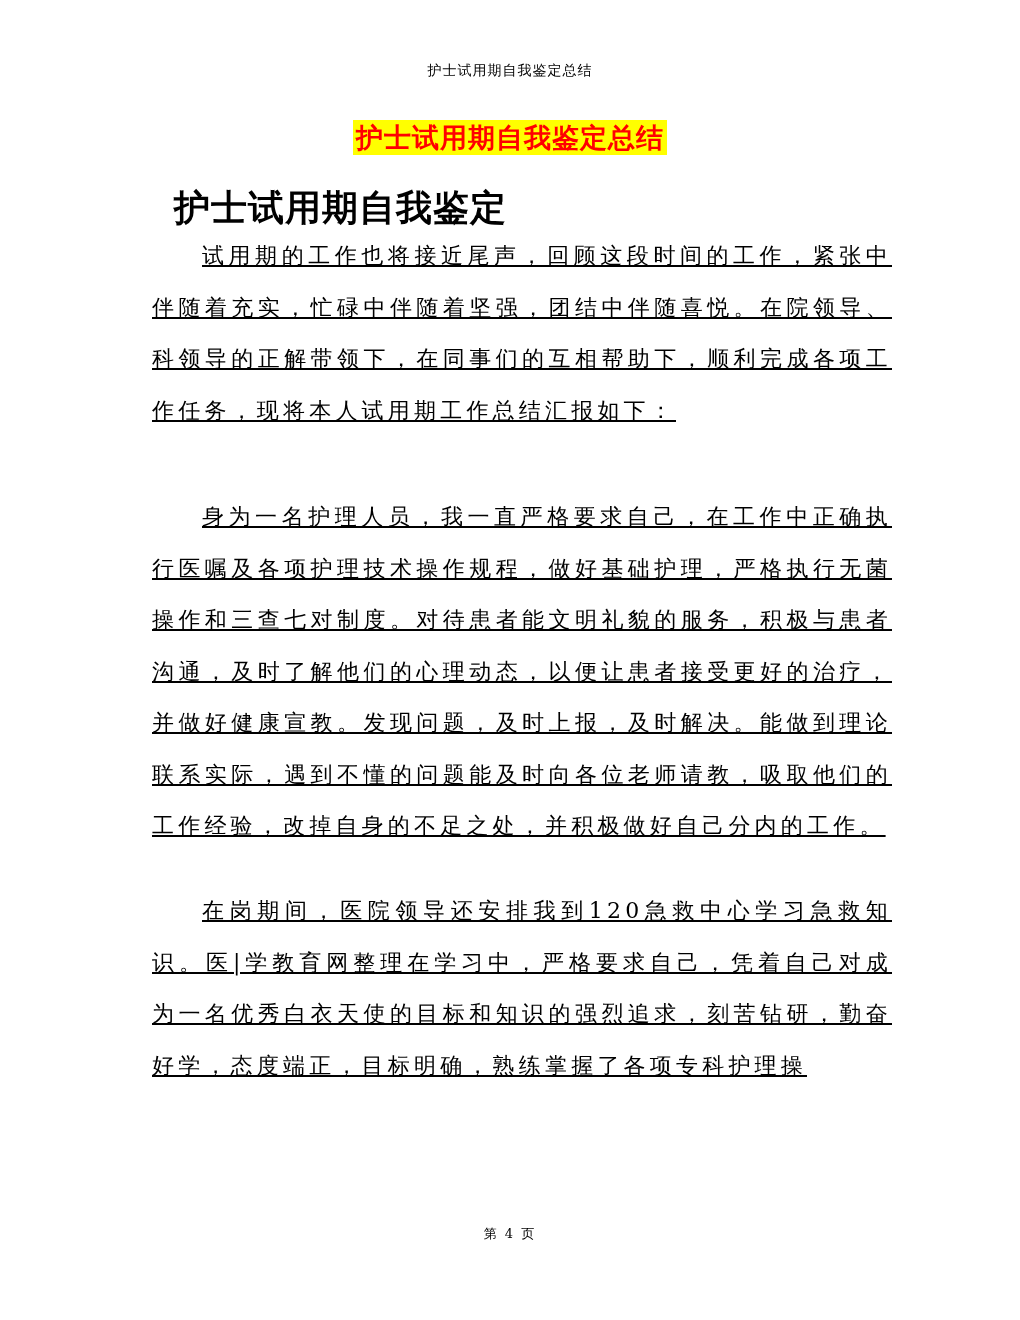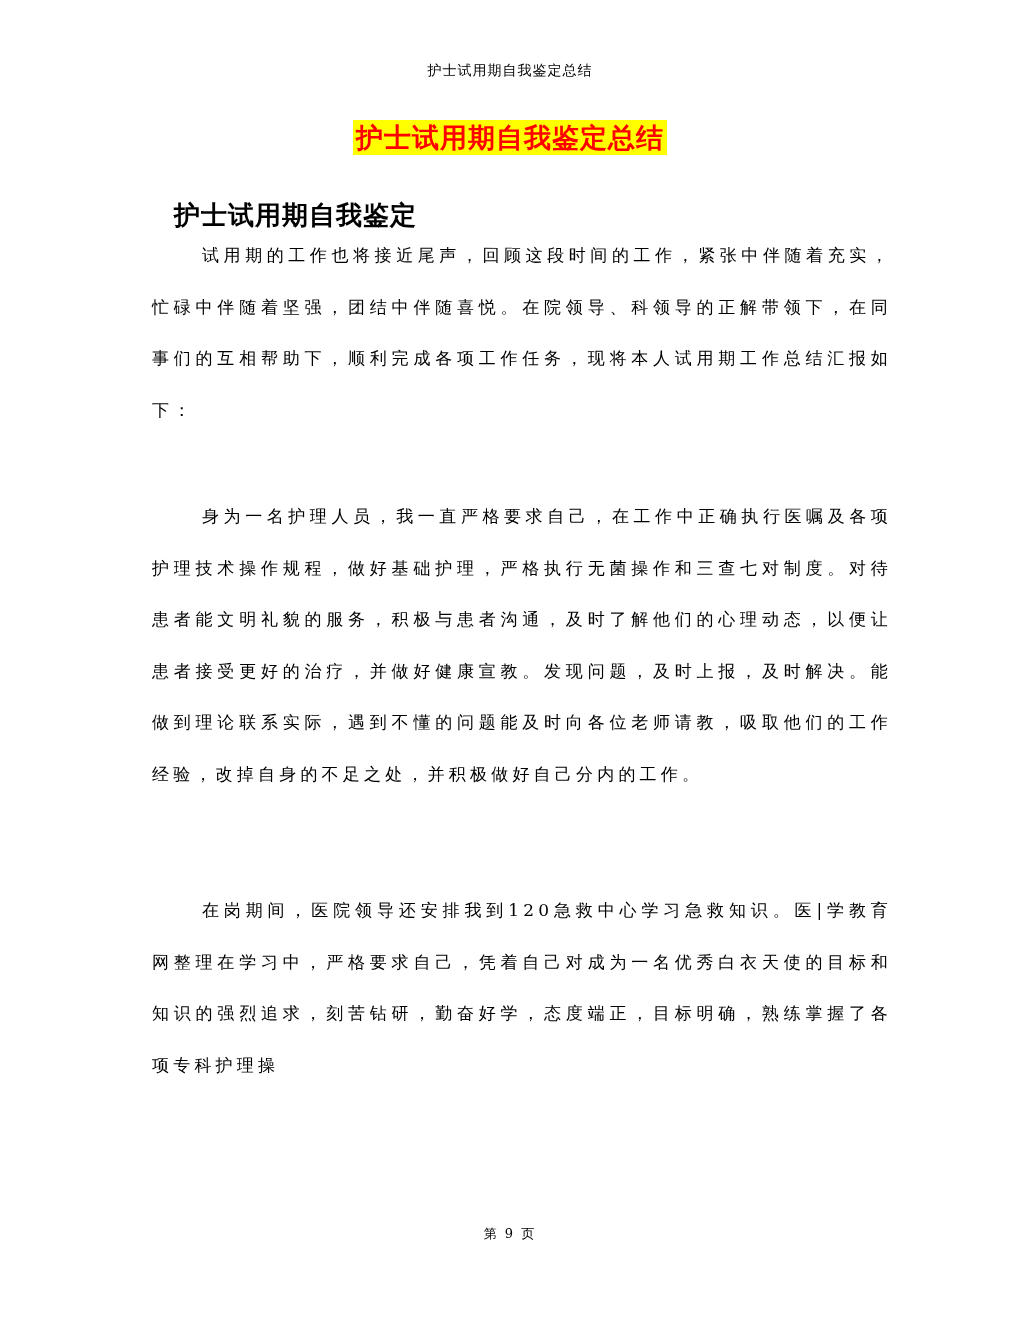--- a/index.html
+++ b/index.html
@@ -39,33 +39,33 @@
       font-weight: bold;
       font-size: 27px;
       line-height: 35px;
       padding: 0 3px;
       letter-spacing: 1px;
     }
     .section-heading {
       position: absolute;
       top: 189px;
       left: 174px;
-      font-size: 26px;
+      font-size: 36px;
       line-height: 36px;
       font-weight: bold;
       letter-spacing: 1px;
-      margin-top: 8px;
     }
     .body-text {
       position: absolute;
       left: 152px;
       width: 740px;
-      font-size: 17px;
+      font-size: 22px;
       line-height: 51.5px;
       letter-spacing: 4.2px;
+      text-decoration: underline;
     }
     .body-text p {
       margin: 0;
       text-indent: 50px;
       text-align: justify;
     }
     .para-1 { top: 230px; }
     .para-2 { top: 491px; }
     .para-3 { top: 885px; }
     .page-footer {
@@ -95,13 +95,13 @@
 </div>
 
 <div class="body-text para-2">
   <p>身为一名护理人员，我一直严格要求自己，在工作中正确执行医嘱及各项护理技术操作规程，做好基础护理，严格执行无菌操作和三查七对制度。对待患者能文明礼貌的服务，积极与患者沟通，及时了解他们的心理动态，以便让患者接受更好的治疗，并做好健康宣教。发现问题，及时上报，及时解决。能做到理论联系实际，遇到不懂的问题能及时向各位老师请教，吸取他们的工作经验，改掉自身的不足之处，并积极做好自己分内的工作。</p>
 </div>
 
 <div class="body-text para-3">
   <p>在岗期间，医院领导还安排我到120急救中心学习急救知识。医|学教育网整理在学习中，严格要求自己，凭着自己对成为一名优秀白衣天使的目标和知识的强烈追求，刻苦钻研，勤奋好学，态度端正，目标明确，熟练掌握了各项专科护理操</p>
 </div>
 
-<div class="page-footer">第 9 页</div>
+<div class="page-footer">第 4 页</div>
 
 </body></html>

